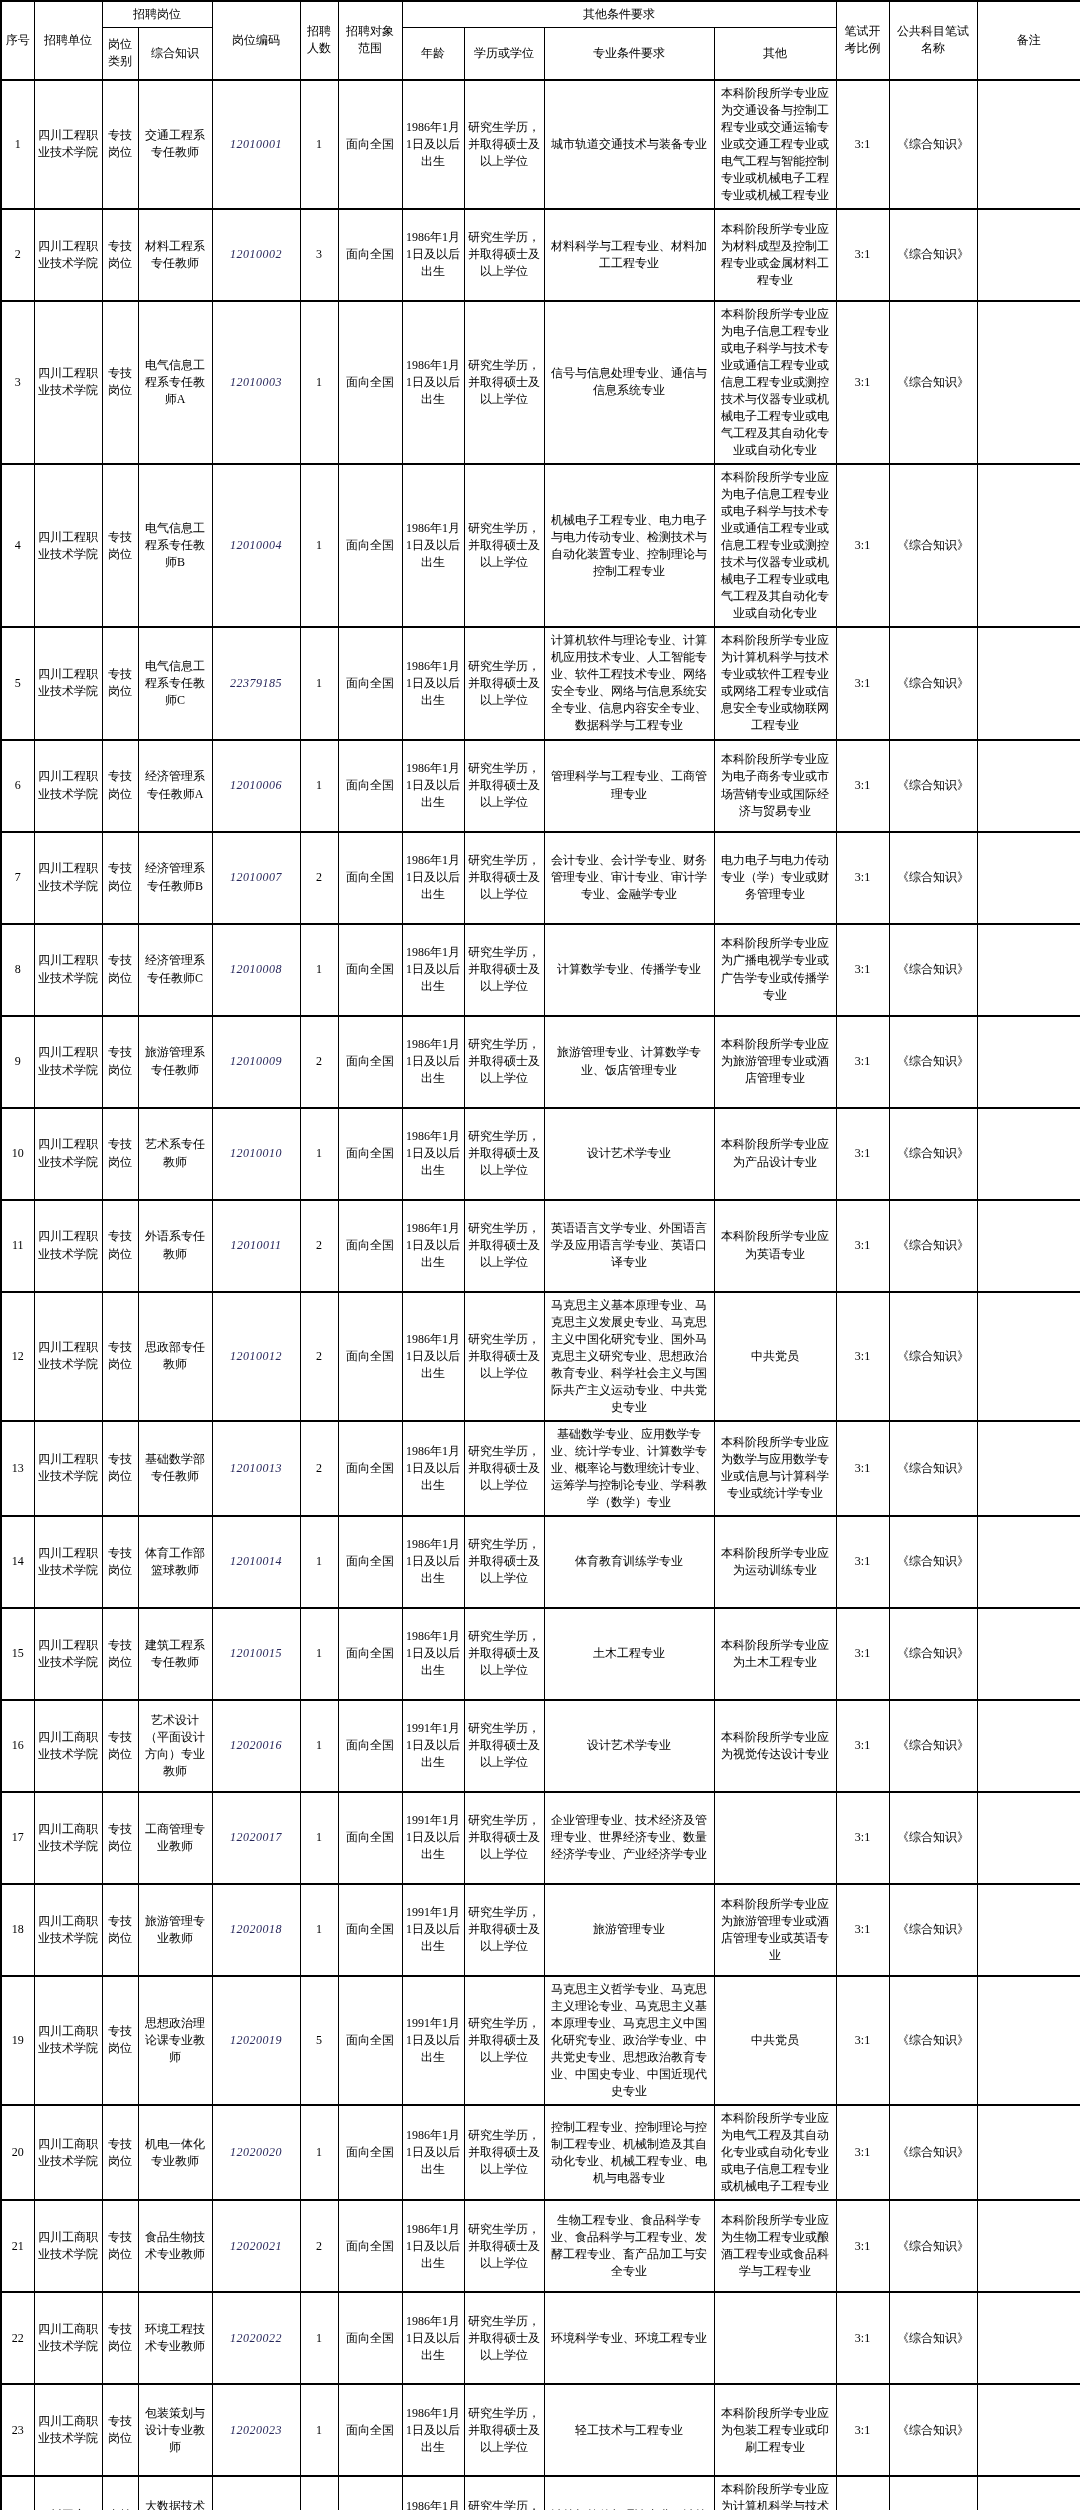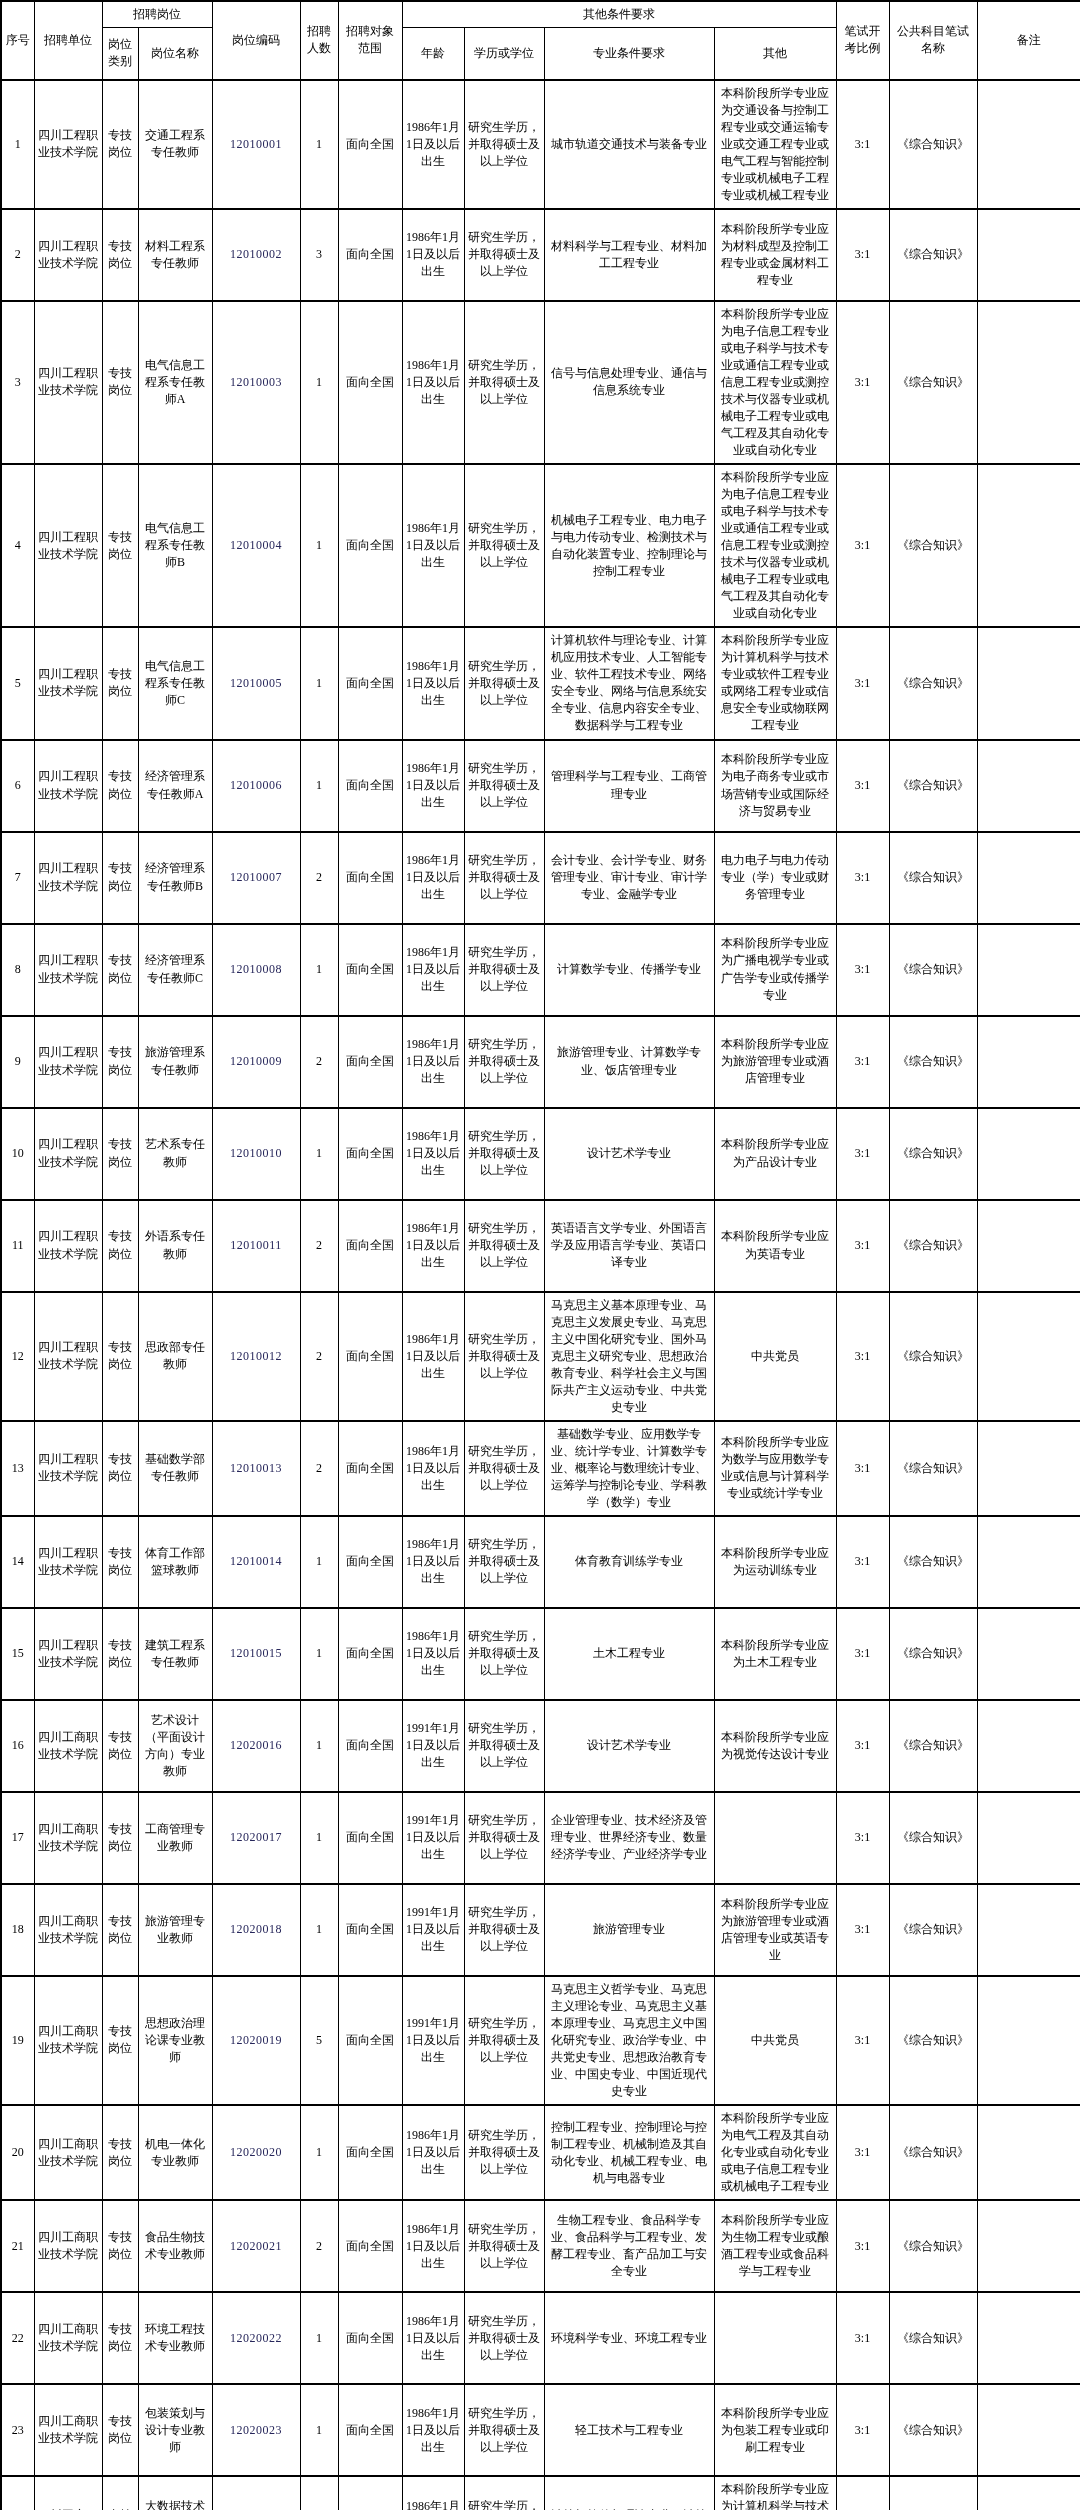--- a/index.html
+++ b/index.html
@@ -31,21 +31,21 @@
     overflow-wrap:break-word;
   }
   table.recruit td{border-bottom-width:2px;border-top-width:2px;}
   thead th{border-bottom-width:1px;margin-top:20px;}
   thead tr.h1 th{border-top-width:2px;}
   thead tr.h2 th{border-bottom-width:2px;}
   thead th[rowspan]{border-bottom-width:2px;}
   tbody tr{height:92px;}
   thead tr.h1{height:22px;}
   thead tr.h2{height:52px;}
-  td.cell-code{font-size:13px;color:var(--code-c);letter-spacing:.5px;}
+  td.cell-code{font-size:13px;color:var(--code-c);letter-spacing:.5px;font-style:italic;}
   td.cell-major, td.cell-other{text-align:left;}
   td.cell-major{padding-left:5px;padding-right:4px;}
   td.cell-other{padding-left:5px;padding-right:4px;}
 </style>
 </head>
 <body>
 
 <table class="recruit">
   <colgroup>
     <col style="width:33px">
@@ -71,21 +71,21 @@
       <th rowspan="2">岗位编码</th>
       <th rowspan="2">招聘人数</th>
       <th rowspan="2">招聘对象范围</th>
       <th colspan="4">其他条件要求</th>
       <th rowspan="2">笔试开考比例</th>
       <th rowspan="2">公共科目笔试名称</th>
       <th rowspan="2">备注</th>
     </tr>
     <tr class="h2">
       <th>岗位类别</th>
-      <th>岗位名称</th>
+      <th>综合知识</th>
       <th>年龄</th>
       <th>学历或学位</th>
       <th>专业条件要求</th>
       <th>其他</th>
     </tr>
   </thead>
   <tbody>
       <tr>
     <td class="cell-no">1</td>
     <td class="cell-unit">四川工程职业技术学院</td>
@@ -148,21 +148,21 @@
     <td class="cell-other">本科阶段所学专业应为电子信息工程专业或电子科学与技术专业或通信工程专业或信息工程专业或测控技术与仪器专业或机械电子工程专业或电气工程及其自动化专业或自动化专业</td>
     <td class="cell-ratio">3:1</td>
     <td class="cell-exam">《综合知识》</td>
     <td class="cell-note"></td>
   </tr>
       <tr>
     <td class="cell-no">5</td>
     <td class="cell-unit">四川工程职业技术学院</td>
     <td class="cell-category">专技岗位</td>
     <td class="cell-name">电气信息工程系专任教师C</td>
-    <td class="cell-code">12010005</td>
+    <td class="cell-code">22379185</td>
     <td class="cell-count">1</td>
     <td class="cell-scope">面向全国</td>
     <td class="cell-age">1986年1月1日及以后出生</td>
     <td class="cell-degree">研究生学历，并取得硕士及以上学位</td>
     <td class="cell-major">计算机软件与理论专业、计算机应用技术专业、人工智能专业、软件工程技术专业、网络安全专业、网络与信息系统安全专业、信息内容安全专业、数据科学与工程专业</td>
     <td class="cell-other">本科阶段所学专业应为计算机科学与技术专业或软件工程专业或网络工程专业或信息安全专业或物联网工程专业</td>
     <td class="cell-ratio">3:1</td>
     <td class="cell-exam">《综合知识》</td>
     <td class="cell-note"></td>
   </tr>

